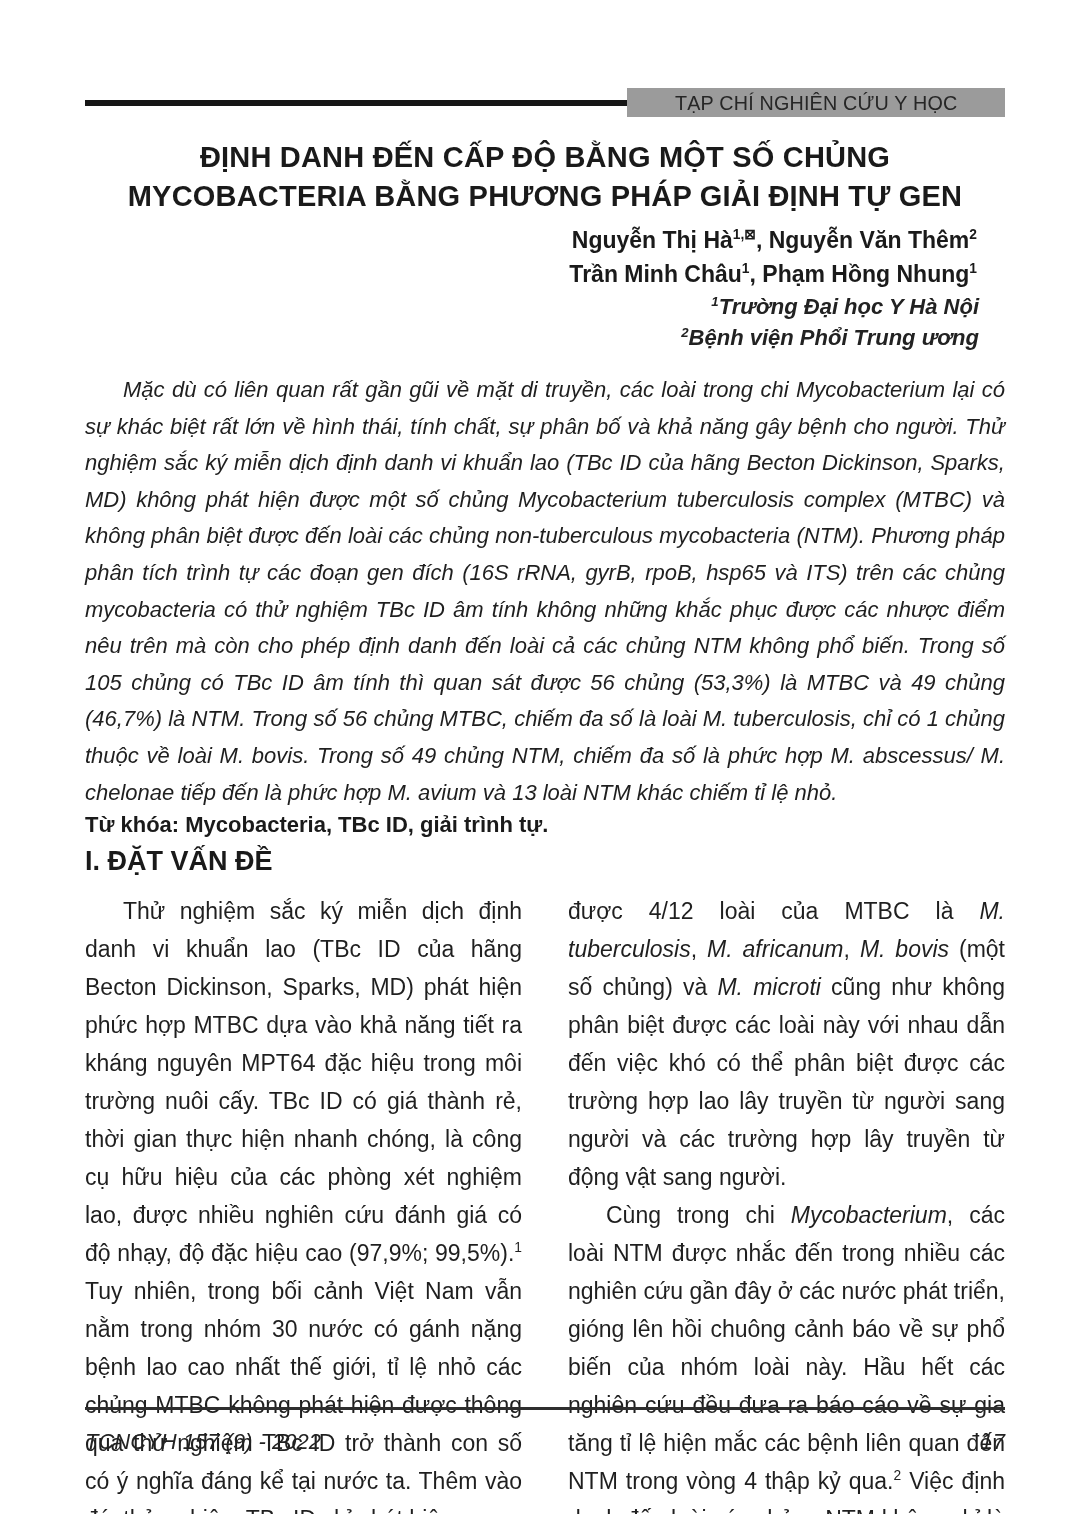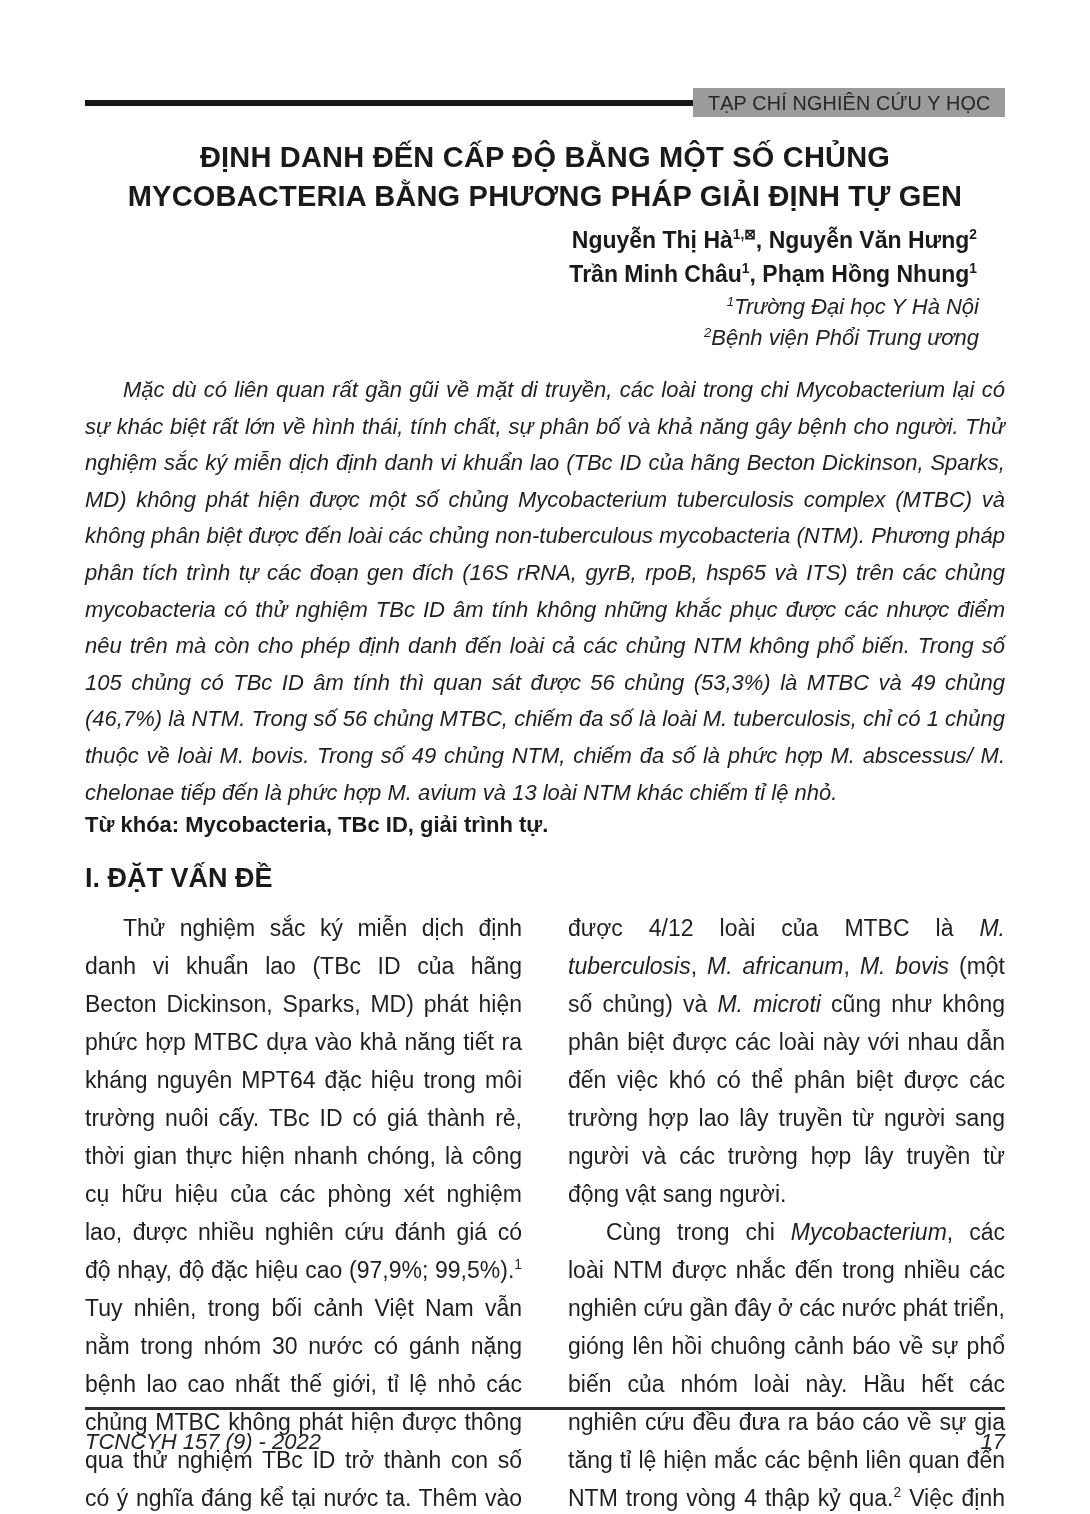--- a/index.html
+++ b/index.html
@@ -11,49 +11,49 @@
     background:#ffffff;
     font-family:"Liberation Sans", sans-serif;
     color:#1d1d1d;
     padding:88px 85px 0 85px;
     overflow:hidden;
   }
   
   .journal-bar { display:flex; align-items:center; height:29px; }
   .journal-bar .rule { flex:1 1 auto; height:6px; background:#161616; }
   .journal-name-box {
-    width:312px; height:29px; background:#9b9b9b;
+    width:378px; height:29px; background:#9b9b9b;
     display:flex; align-items:center; justify-content:center;
     color:#262626; font-size:21px; letter-spacing:0.2px;
   }
   .journal-name-box span { display:inline-block; transform:scaleX(0.94); white-space:nowrap; }
   
   .article-title {
     margin-top:21px; text-align:center;
     font-size:29px; font-weight:bold; line-height:39px;
     color:#1a1a1a; letter-spacing:0.2px;
   }
   .authors {
     margin-top:7px; text-align:right; padding-right:28px;
     font-size:23px; font-weight:bold; line-height:34px; color:#1a1a1a;
   }
   .affiliations {
     text-align:right; padding-right:26px;
-    font-size:22px; font-style:italic; line-height:31px; color:#222;
+    font-size:22px; font-style:italic; line-height:31px; color:#222;font-weight:bold;
   }
   sup { font-size:0.60em; vertical-align:super; line-height:0; }
   
   .abstract {
     margin-top:19px;
     font-size:22px; font-style:italic; line-height:36.6px;
     text-align:justify; text-indent:38px; color:#1f1f1f;
   }
   .keywords { margin-top:1px; font-size:22px; font-weight:bold; color:#1a1a1a; }
   
-  .section-heading { margin-top:25px; font-size:27px; font-weight:bold; color:#1a1a1a; }
+  .section-heading { margin-top:8px; font-size:27px; font-weight:bold; color:#1a1a1a; }
   .columns {
     margin-top:15px;
     display:grid; grid-template-columns:1fr 1fr; column-gap:46px;
     font-size:23px; line-height:38px; text-align:justify; color:#1f1f1f;
   }
   .columns p.indent { text-indent:38px; }
   
   .page-footer {
     position:absolute; left:85px; right:85px; top:1407px;
     border-top:3px solid #2e2e2e; padding-top:19px;
@@ -72,21 +72,21 @@
       <span>TẠP CHÍ NGHIÊN CỨU Y HỌC</span>
     </div>
   </div>
 
   <div class="article-title">
     <div>ĐỊNH DANH ĐẾN CẤP ĐỘ BẰNG MỘT SỐ CHỦNG</div>
     <div>MYCOBACTERIA BẰNG PHƯƠNG PHÁP GIẢI ĐỊNH TỰ GEN</div>
   </div>
 
   <div class="authors">
-    <div><span>Nguyễn Thị Hà</span><sup>1,</sup><sup>⊠</sup><span>, Nguyễn Văn Hưng</span><sup>2</sup></div>
+    <div><span>Nguyễn Thị Hà</span><sup>1,</sup><sup>⊠</sup><span>, Nguyễn Văn Thêm</span><sup>2</sup></div>
     <div><span>Trần Minh Châu</span><sup>1</sup><span>, Phạm Hồng Nhung</span><sup>1</sup></div>
   </div>
 
   <div class="affiliations">
     <div><sup>1</sup><span>Trường Đại học Y Hà Nội</span></div>
     <div><sup>2</sup><span>Bệnh viện Phổi Trung ương</span></div>
   </div>
 
   <p class="abstract">Mặc dù có liên quan rất gần gũi về mặt di truyền, các loài trong chi Mycobacterium lại có sự khác biệt rất lớn về hình thái, tính chất, sự phân bố và khả năng gây bệnh cho người. Thử nghiệm sắc ký miễn dịch định danh vi khuẩn lao (TBc ID của hãng Becton Dickinson, Sparks, MD) không phát hiện được một số chủng Mycobacterium tuberculosis complex (MTBC) và không phân biệt được đến loài các chủng non-tuberculous mycobacteria (NTM). Phương pháp phân tích trình tự các đoạn gen đích (16S rRNA, gyrB, rpoB, hsp65 và ITS) trên các chủng mycobacteria có thử nghiệm TBc ID âm tính không những khắc phục được các nhược điểm nêu trên mà còn cho phép định danh đến loài cả các chủng NTM không phổ biến. Trong số 105 chủng có TBc ID âm tính thì quan sát được 56 chủng (53,3%) là MTBC và 49 chủng (46,7%) là NTM. Trong số 56 chủng MTBC, chiếm đa số là loài M. tuberculosis, chỉ có 1 chủng thuộc về loài M. bovis. Trong số 49 chủng NTM, chiếm đa số là phức hợp M. abscessus/ M. chelonae tiếp đến là phức hợp M. avium và 13 loài NTM khác chiếm tỉ lệ nhỏ.</p>
 

